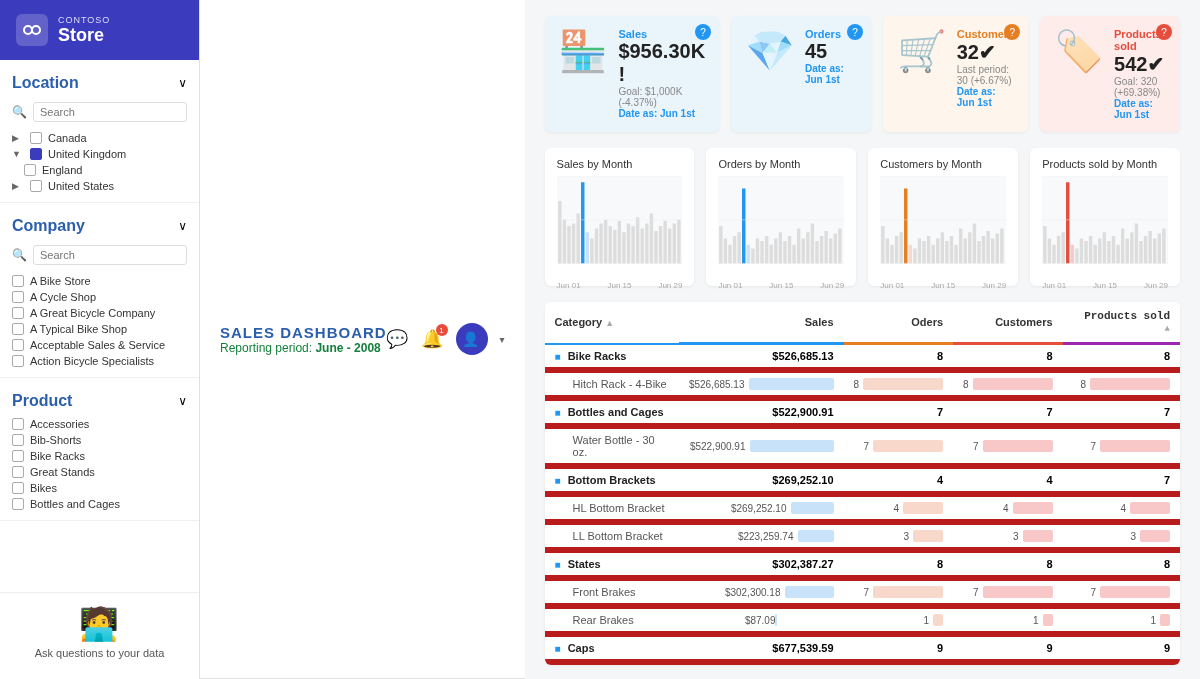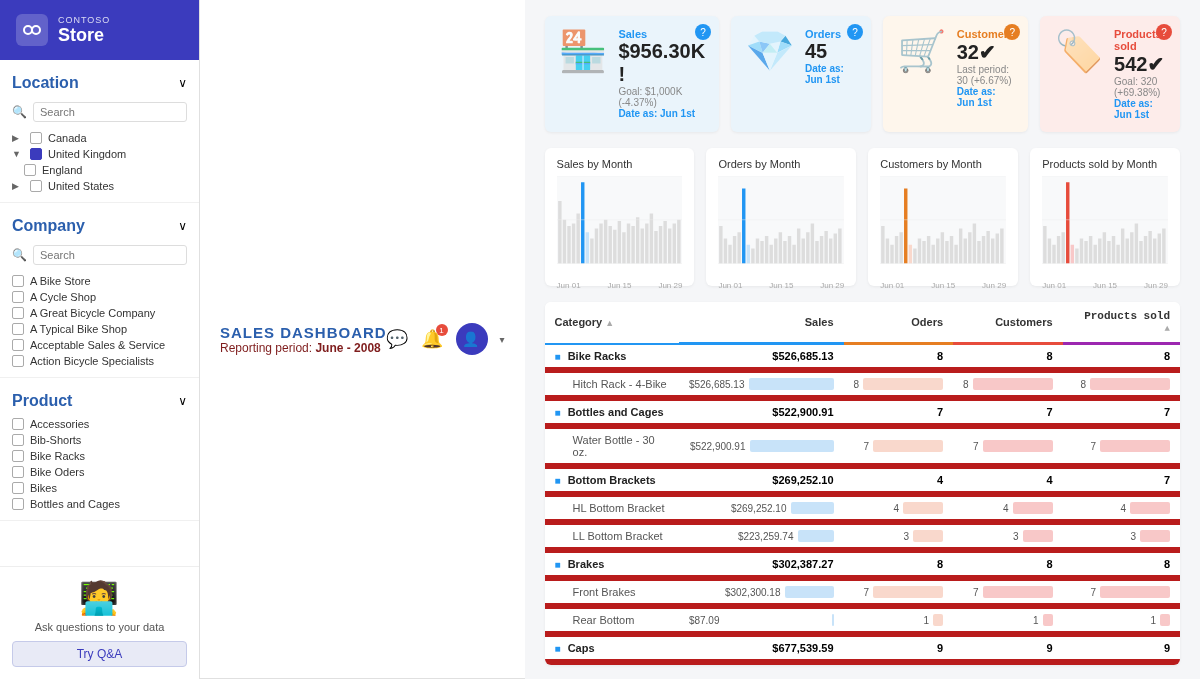--- a/index.html
+++ b/index.html
@@ -91,21 +91,21 @@
 
     
     .topbar {
       background: #fff;
       border-bottom: 1px solid #e0e0e0;
       padding: 10px 20px;
       display: flex; align-items: center; justify-content: space-between;
       min-height: 60px;
     }
     .topbar-title { font-size: 15px; font-weight: 700; color: #2b5fad; letter-spacing: 1px; }
-    .topbar-subtitle { font-size: 12px; color: #7f1d1d; }
+    .topbar-subtitle { font-size: 12px; color: #15803d; }
     .topbar-subtitle strong { font-weight: 600; }
     .topbar-icons { display: flex; align-items: center; gap: 12px; }
     .topbar-icon { font-size: 18px; color: #555; cursor: pointer; position: relative; }
     .notif-badge {
       position: absolute; top: -4px; right: -4px;
       background: #e74c3c; color: #fff; font-size: 8px;
       width: 12px; height: 12px; border-radius: 50%;
       display: flex; align-items: center; justify-content: center;
     }
     .avatar {
@@ -299,36 +299,35 @@
     <div class="sidebar-list-item">
       <span class="checkbox"></span>
       <span>Bib-Shorts</span>
     </div>
     <div class="sidebar-list-item">
       <span class="checkbox"></span>
       <span>Bike Racks</span>
     </div>
     <div class="sidebar-list-item">
       <span class="checkbox"></span>
-      <span>Bike Oders</span>
+      <span>Great Stands</span>
     </div>
     <div class="sidebar-list-item">
       <span class="checkbox"></span>
       <span>Bikes</span>
     </div>
     <div class="sidebar-list-item">
       <span class="checkbox"></span>
       <span>Bottles and Cages</span>
     </div>
   </div>
 
   <div class="sidebar-footer">
     <div class="sidebar-footer-img">🧑‍💻</div>
     <div class="sidebar-footer-text">Ask questions to your data</div>
-    <button class="sidebar-footer-btn">Try Q&amp;A</button>
   </div>
 </div>
 
 <div class="main">
 
   <div class="topbar">
     <div>
       <div class="topbar-title">SALES DASHBOARD</div>
       <div class="topbar-subtitle">
         <span>Reporting period:</span>
@@ -760,21 +759,21 @@
       <td class="num bar-cell">
         <div style="display:flex;align-items:center;justify-content:flex-end;gap:4px;">
           <span style="font-size:10px;color:#555;">3</span>
           <div class="bar-bg bar-pink" style="width:30px;"></div>
         </div>
       </td>
     </tr>
             <tr>
       <td>
         <span class="expand-icon">■</span>
-        <strong class="row-category">Brakes</strong>
+        <strong class="row-category">States</strong>
       </td>
       <td class="num">
         <strong>$302,387.27</strong>
       </td>
       <td class="num">
         <strong>8</strong>
       </td>
       <td class="num">
         <strong>8</strong>
       </td>
@@ -806,24 +805,24 @@
       </td>
       <td class="num bar-cell">
         <div style="display:flex;align-items:center;justify-content:flex-end;gap:4px;">
           <span style="font-size:10px;color:#555;">7</span>
           <div class="bar-bg bar-pink" style="width:70px;"></div>
         </div>
       </td>
     </tr>
             <tr>
       <td style="padding-left:28px;">
-        <span class="row-sub">Rear Bottom</span>
-      </td>
-      <td class="num bar-cell">
-        <div style="display:flex;align-items:center;justify-content:space-between;gap:0;">
+        <span class="row-sub">Rear Brakes</span>
+      </td>
+      <td class="num bar-cell">
+        <div style="display:flex;align-items:center;justify-content:center;gap:0;">
           <span style="font-size:10px;color:#555;">$87.09</span>
           <div class="bar-bg bar-blue" style="width:2px;"></div>
         </div>
       </td>
       <td class="num bar-cell">
         <div style="display:flex;align-items:center;justify-content:flex-end;gap:4px;">
           <span style="font-size:10px;color:#555;">1</span>
           <div class="bar-bg bar-peach" style="width:10px;"></div>
         </div>
       </td>

